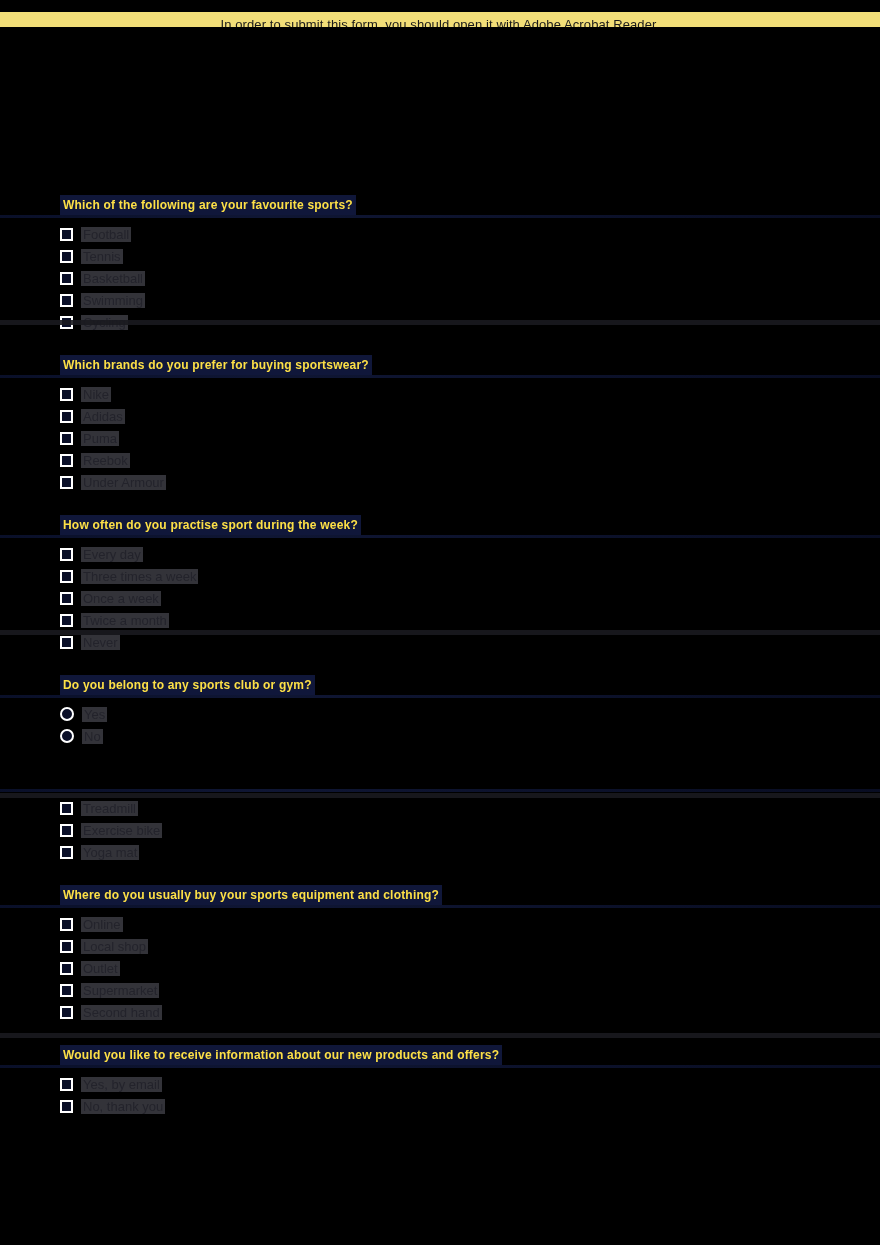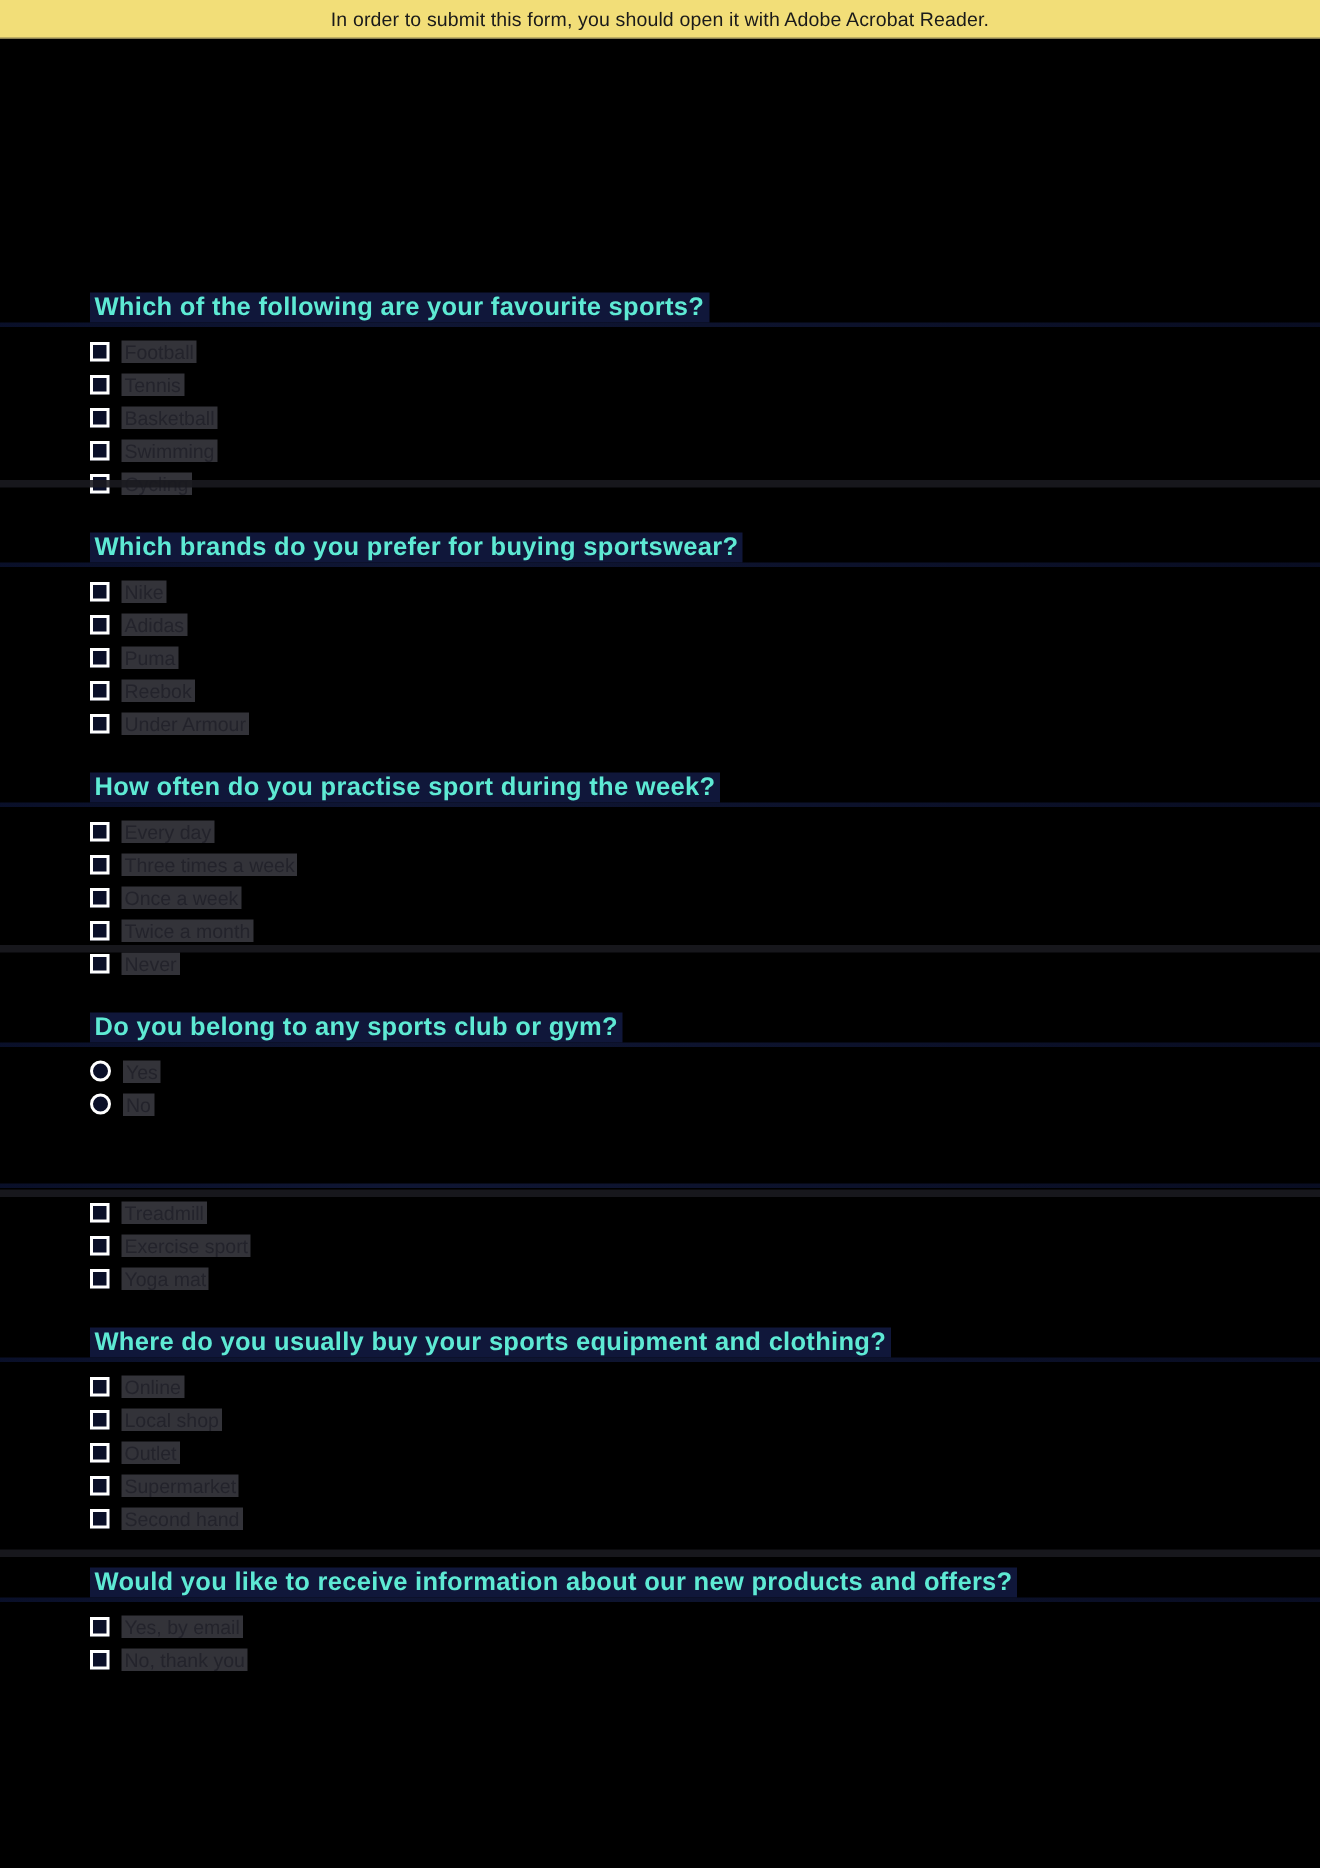--- a/index.html
+++ b/index.html
@@ -11,21 +11,21 @@
     width: 880px;
     height: 1245px;
     font-family: "Liberation Sans", sans-serif;
     position: relative;
     overflow: hidden;
   }
 
   
   .notice-bar {
     position: absolute;
-    top: 0;
+    top: 12px;
     left: 0;
     width: 880px;
     height: 26px;
     background: #f2de78;
     border-bottom: 1px solid #8a8052;
     box-sizing: border-box;
     display: flex;
     align-items: center;
     justify-content: center;
   }
@@ -60,23 +60,23 @@
     margin-bottom: 22px;
     padding-left: 60px;
   }
 
   .q-title-wrap {
     position: relative;
     height: 22px;
   }
   .q-title {
     display: inline-block;
-    font-size: 17px;
+    font-size: 12px;
     font-weight: bold;
-    color: #5eead4;
+    color: #fde047;
     background: #10173a;
     padding: 1px 3px;
     white-space: nowrap;
     line-height: 18px;
     letter-spacing: .2px;
   }
   
   .q-rule {
     position: absolute;
     left: -60px;
@@ -234,21 +234,21 @@
       </div>
       <div class="question">
         <div class="q-title-wrap"><div class="q-rule"></div></div>
         <div class="options">
           <div class="opt-row">
             <span class="box"></span>
             <span class="opt-label">Treadmill</span>
           </div>
           <div class="opt-row">
             <span class="box"></span>
-            <span class="opt-label">Exercise sport</span>
+            <span class="opt-label">Exercise bike</span>
           </div>
           <div class="opt-row">
             <span class="box"></span>
             <span class="opt-label">Yoga mat</span>
           </div>
         </div>
       </div>
       <div class="question">
         <div class="q-title-wrap"><span class="q-title">Where do you usually buy your sports equipment and clothing?</span><div class="q-rule"></div></div>
         <div class="options">

